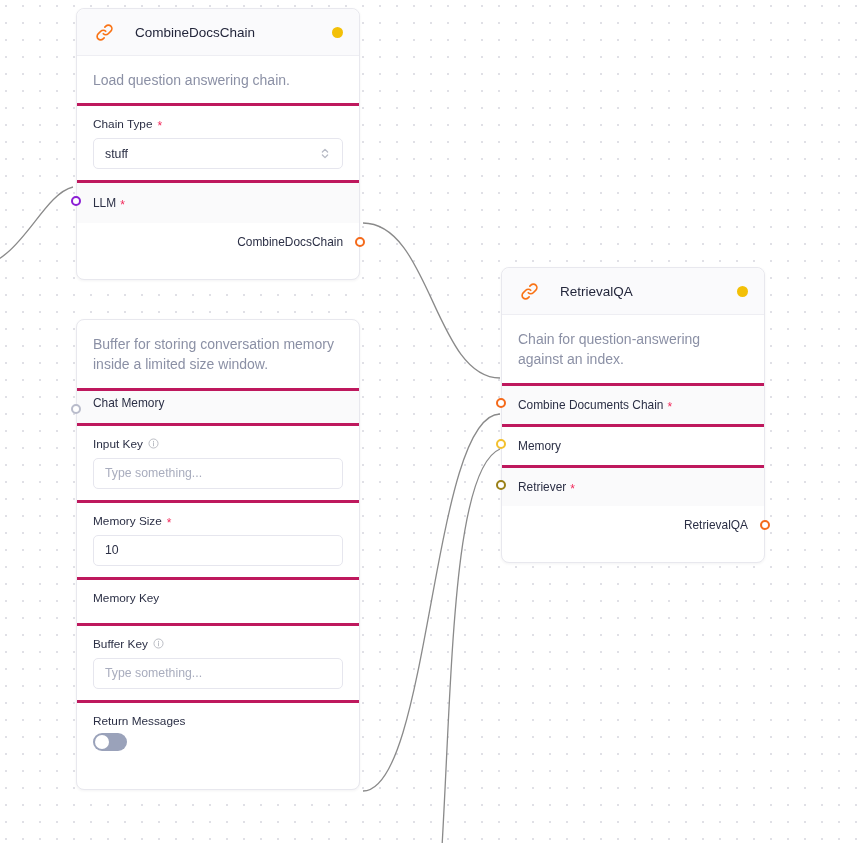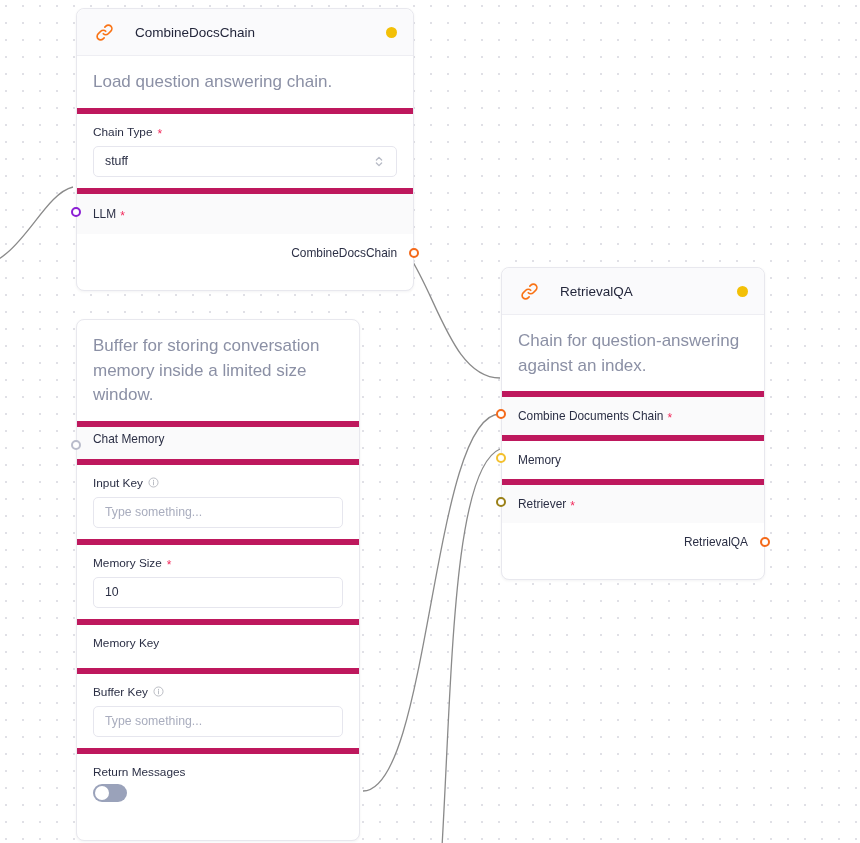--- a/index.html
+++ b/index.html
@@ -79,24 +79,24 @@
   }
 
   .node-body { position: relative; }
 
   .row {
     position: relative;
     padding: 11px 16px;
     box-sizing: border-box;
   }
   .row.alt { background: #fafafb; }
-  .row.sep-top { border-top: 6px solid #be185d; }
+  .row.sep-top { border-top: 3px solid #be185d; }
 
   .desc {
-    font-size: 17px;
+    font-size: 14px;
     color: #8b90a5;
     line-height: 1.45;
     padding: 14px 16px 13px 16px;
     box-sizing: border-box;
   }
 
   .field-label {
     font-size: 11.8px;
     color: #2b2f45;
     display: flex;
@@ -204,21 +204,21 @@
 
 <div id="canvas">
 
   <svg id="edge-layer" viewBox="0 0 860 843" width="860" height="843">
     <path d="M -30 268 C 20 268, 40 195, 73 187" fill="none" stroke="#8a8a8a" stroke-width="1.3"></path>
     <path d="M 363 223 C 430 223, 435 378, 500 378" fill="none" stroke="#8a8a8a" stroke-width="1.3"></path>
     <path d="M 363 791 C 430 791, 432 414, 500 414" fill="none" stroke="#8a8a8a" stroke-width="1.3"></path>
     <path d="M 440 880 C 452 700, 450 470, 500 449" fill="none" stroke="#8a8a8a" stroke-width="1.3"></path>
   </svg>
 
-  <div class="node" id="node-combine" style="left:76px; top:8px; width:338px;">
+  <div class="node" id="node-combine" style="left:76px; top:8px; width:284px;">
     <div class="node-header">
       <span class="node-icon">
         <svg viewBox="0 0 24 24" width="21" height="21" fill="none" stroke="#f97316" stroke-width="1.9" stroke-linecap="round" stroke-linejoin="round">
           <path d="M10.6 13.4a4 4 0 0 0 5.66 0l3-3a4 4 0 1 0-5.66-5.66l-1.2 1.2"></path>
           <path d="M13.4 10.6a4 4 0 0 0-5.66 0l-3 3a4 4 0 1 0 5.66 5.66l1.2-1.2"></path>
         </svg>
       </span>
       <span class="node-title">CombineDocsChain</span>
       <span class="status-dot"></span>
     </div>

